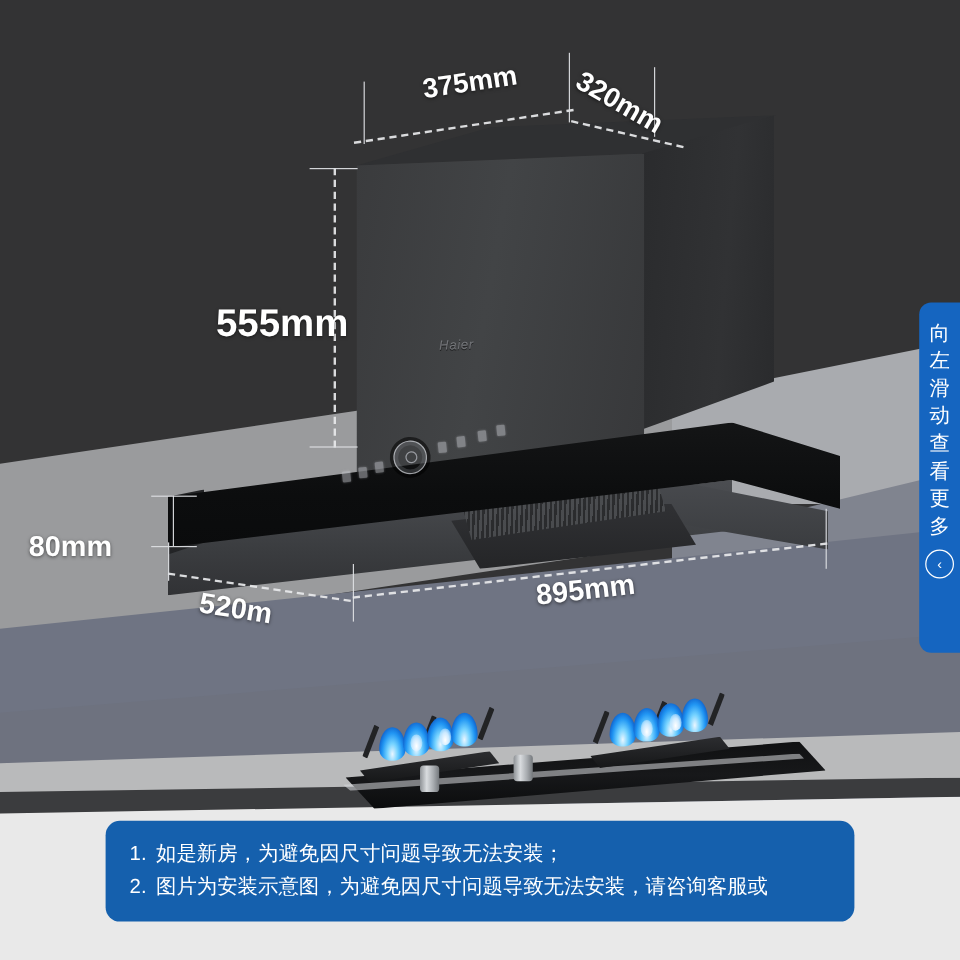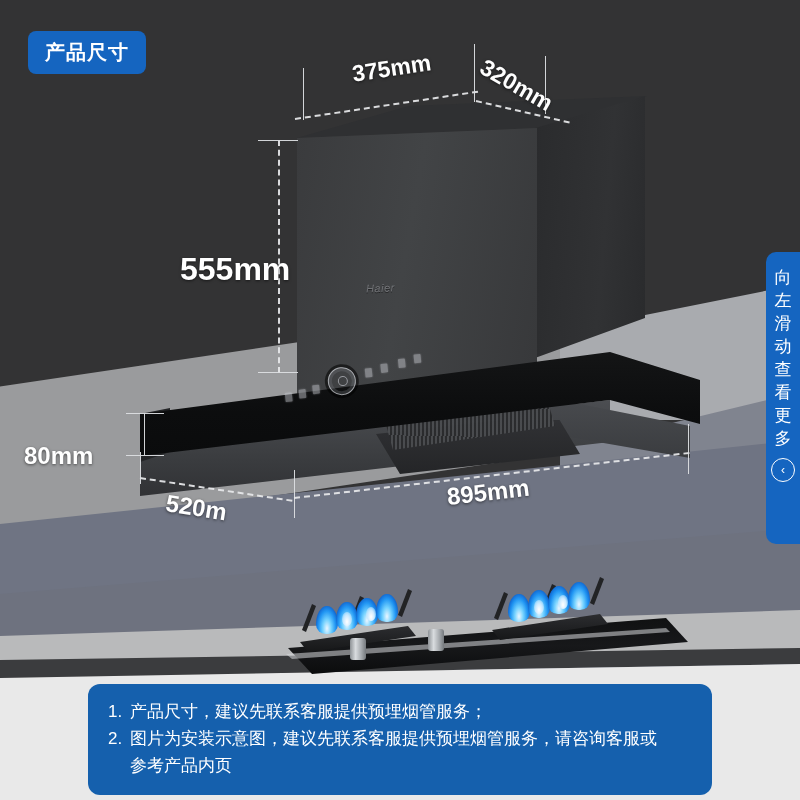--- a/index.html
+++ b/index.html
@@ -321,39 +321,37 @@
     <div class="dim-dash-h" style="left:140px;top:477px;width:154px;transform:rotate(8.5deg);transform-origin:left center;"></div>
     <div class="dim-solid-v" style="left:140px;top:452px;height:32px;"></div>
     <div class="dim-solid-v" style="left:294px;top:470px;height:48px;"></div>
     <div class="dim-label" style="left:166px;top:489px;font-size:24px;transform:rotate(9deg);transform-origin:left center;">520m</div>
 
     <div class="dim-dash-h" style="left:294px;top:497px;width:398px;transform:rotate(-6.5deg);transform-origin:left center;"></div>
     <div class="dim-solid-v" style="left:688px;top:424px;height:50px;"></div>
     <div class="dim-label" style="left:447px;top:483px;font-size:24px;transform:rotate(-6.5deg);transform-origin:left center;">895mm</div>
   </div>
 
-  <div class="badge">产品尺寸</div>
 
   <div class="slide-hint">
     <div class="ch">向</div>
     <div class="ch">左</div>
     <div class="ch">滑</div>
     <div class="ch">动</div>
     <div class="ch">查</div>
     <div class="ch">看</div>
     <div class="ch">更</div>
     <div class="ch">多</div>
     <div class="slide-chevron">‹</div>
   </div>
 
   <div class="notice">
     <div class="notice-line">
       <span class="notice-num">1.</span>
-      <span class="notice-txt">产品尺寸，建议先联系客服提供预埋烟管服务；</span>
+      <span class="notice-txt">如是新房，为避免因尺寸问题导致无法安装；</span>
     </div>
     <div class="notice-line">
       <span class="notice-num">2.</span>
-      <span class="notice-txt">图片为安装示意图，建议先联系客服提供预埋烟管服务，请咨询客服或</span>
-    </div>
-    <div class="notice-cont">参考产品内页</div>
+      <span class="notice-txt">图片为安装示意图，为避免因尺寸问题导致无法安装，请咨询客服或</span>
+    </div>
   </div>
 
 </div>
 
 </body></html>

